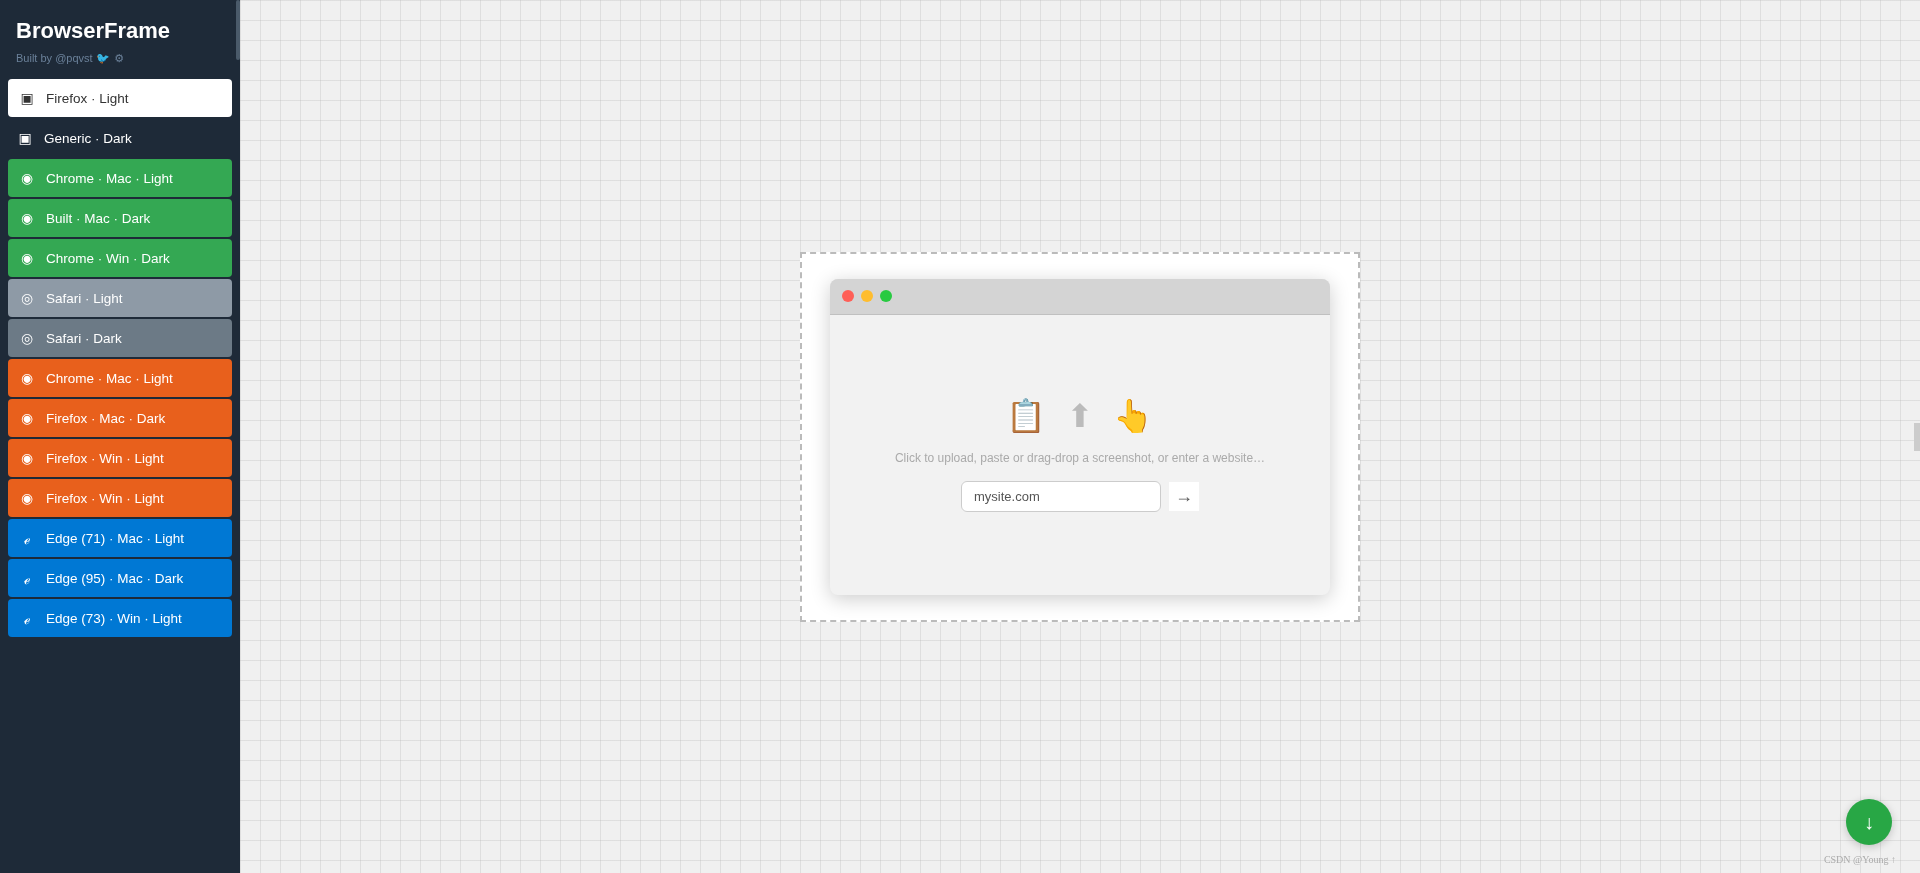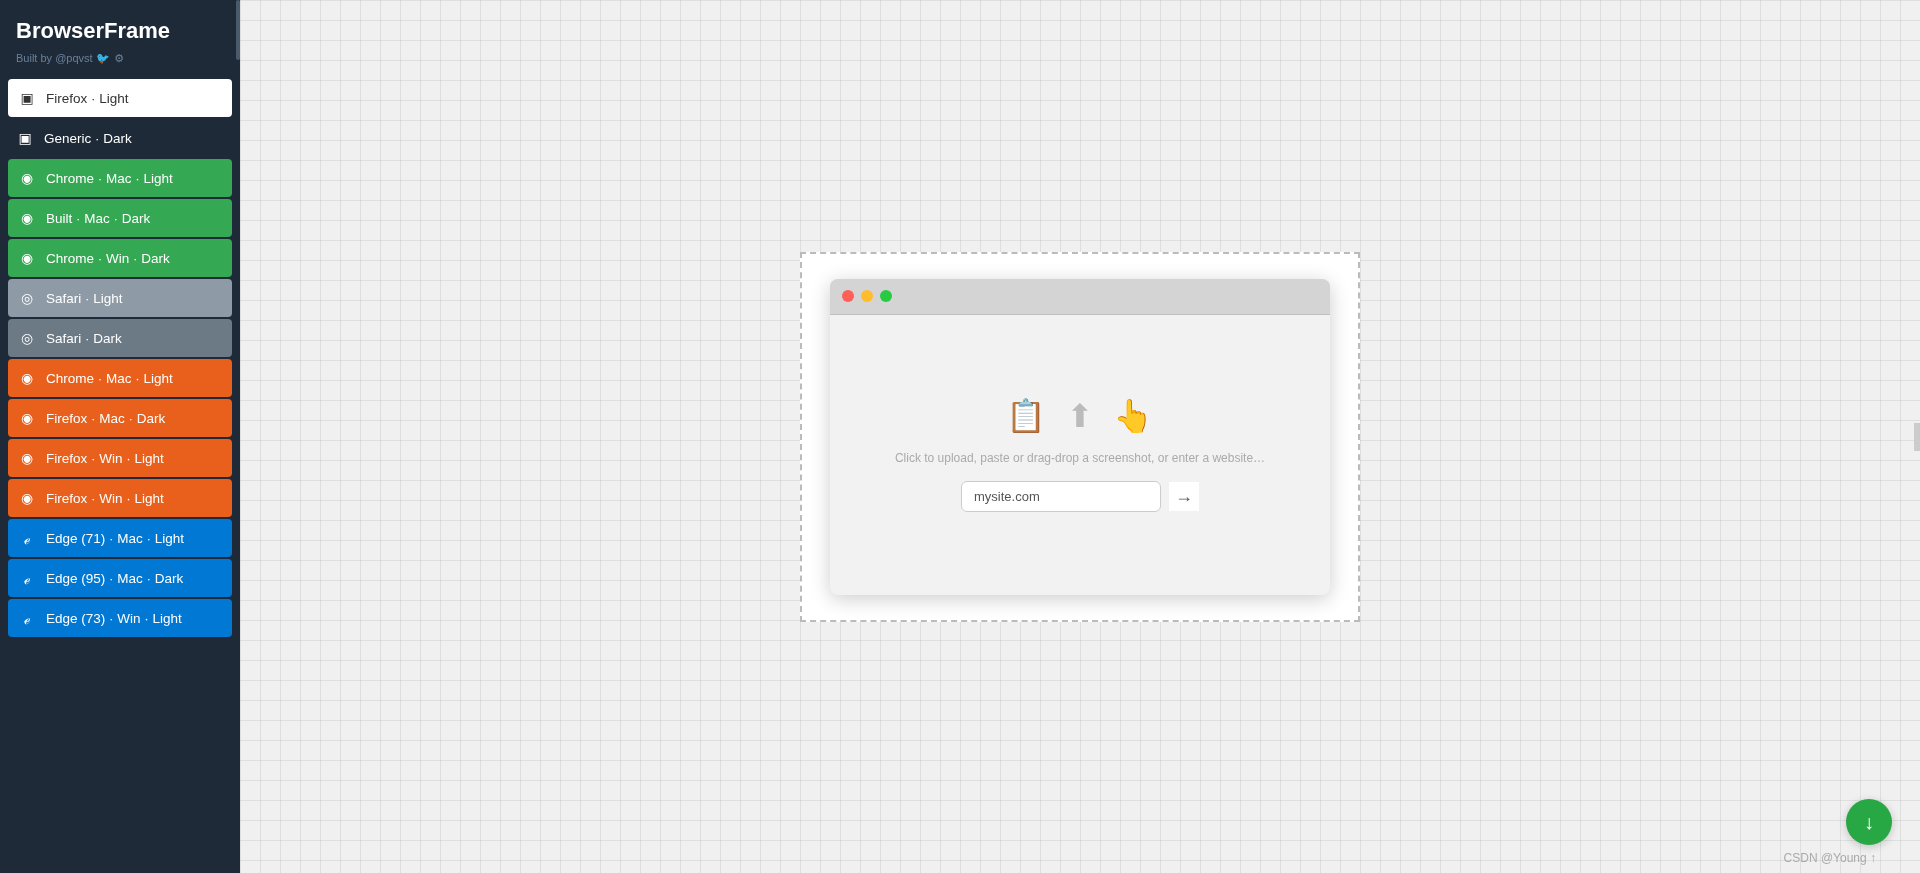--- a/index.html
+++ b/index.html
@@ -252,23 +252,24 @@
       justify-content: center;
       cursor: pointer;
       box-shadow: 0 2px 8px rgba(0,0,0,0.2);
       color: #fff;
       font-size: 20px;
     }
 
     #watermark {
       position: absolute;
       bottom: 8px;
-      right: 44px;
-      font-size: 12px;
+      right: 24px;
+      font-size: 10px;
       color: #aaa;
+      font-family: Liberation Serif, serif;
     }
 
     
     #sidebar-collapse {
       position: absolute;
       top: 50%;
       right: -10px;
       transform: translateY(-50%);
       width: 16px;
       height: 28px;

